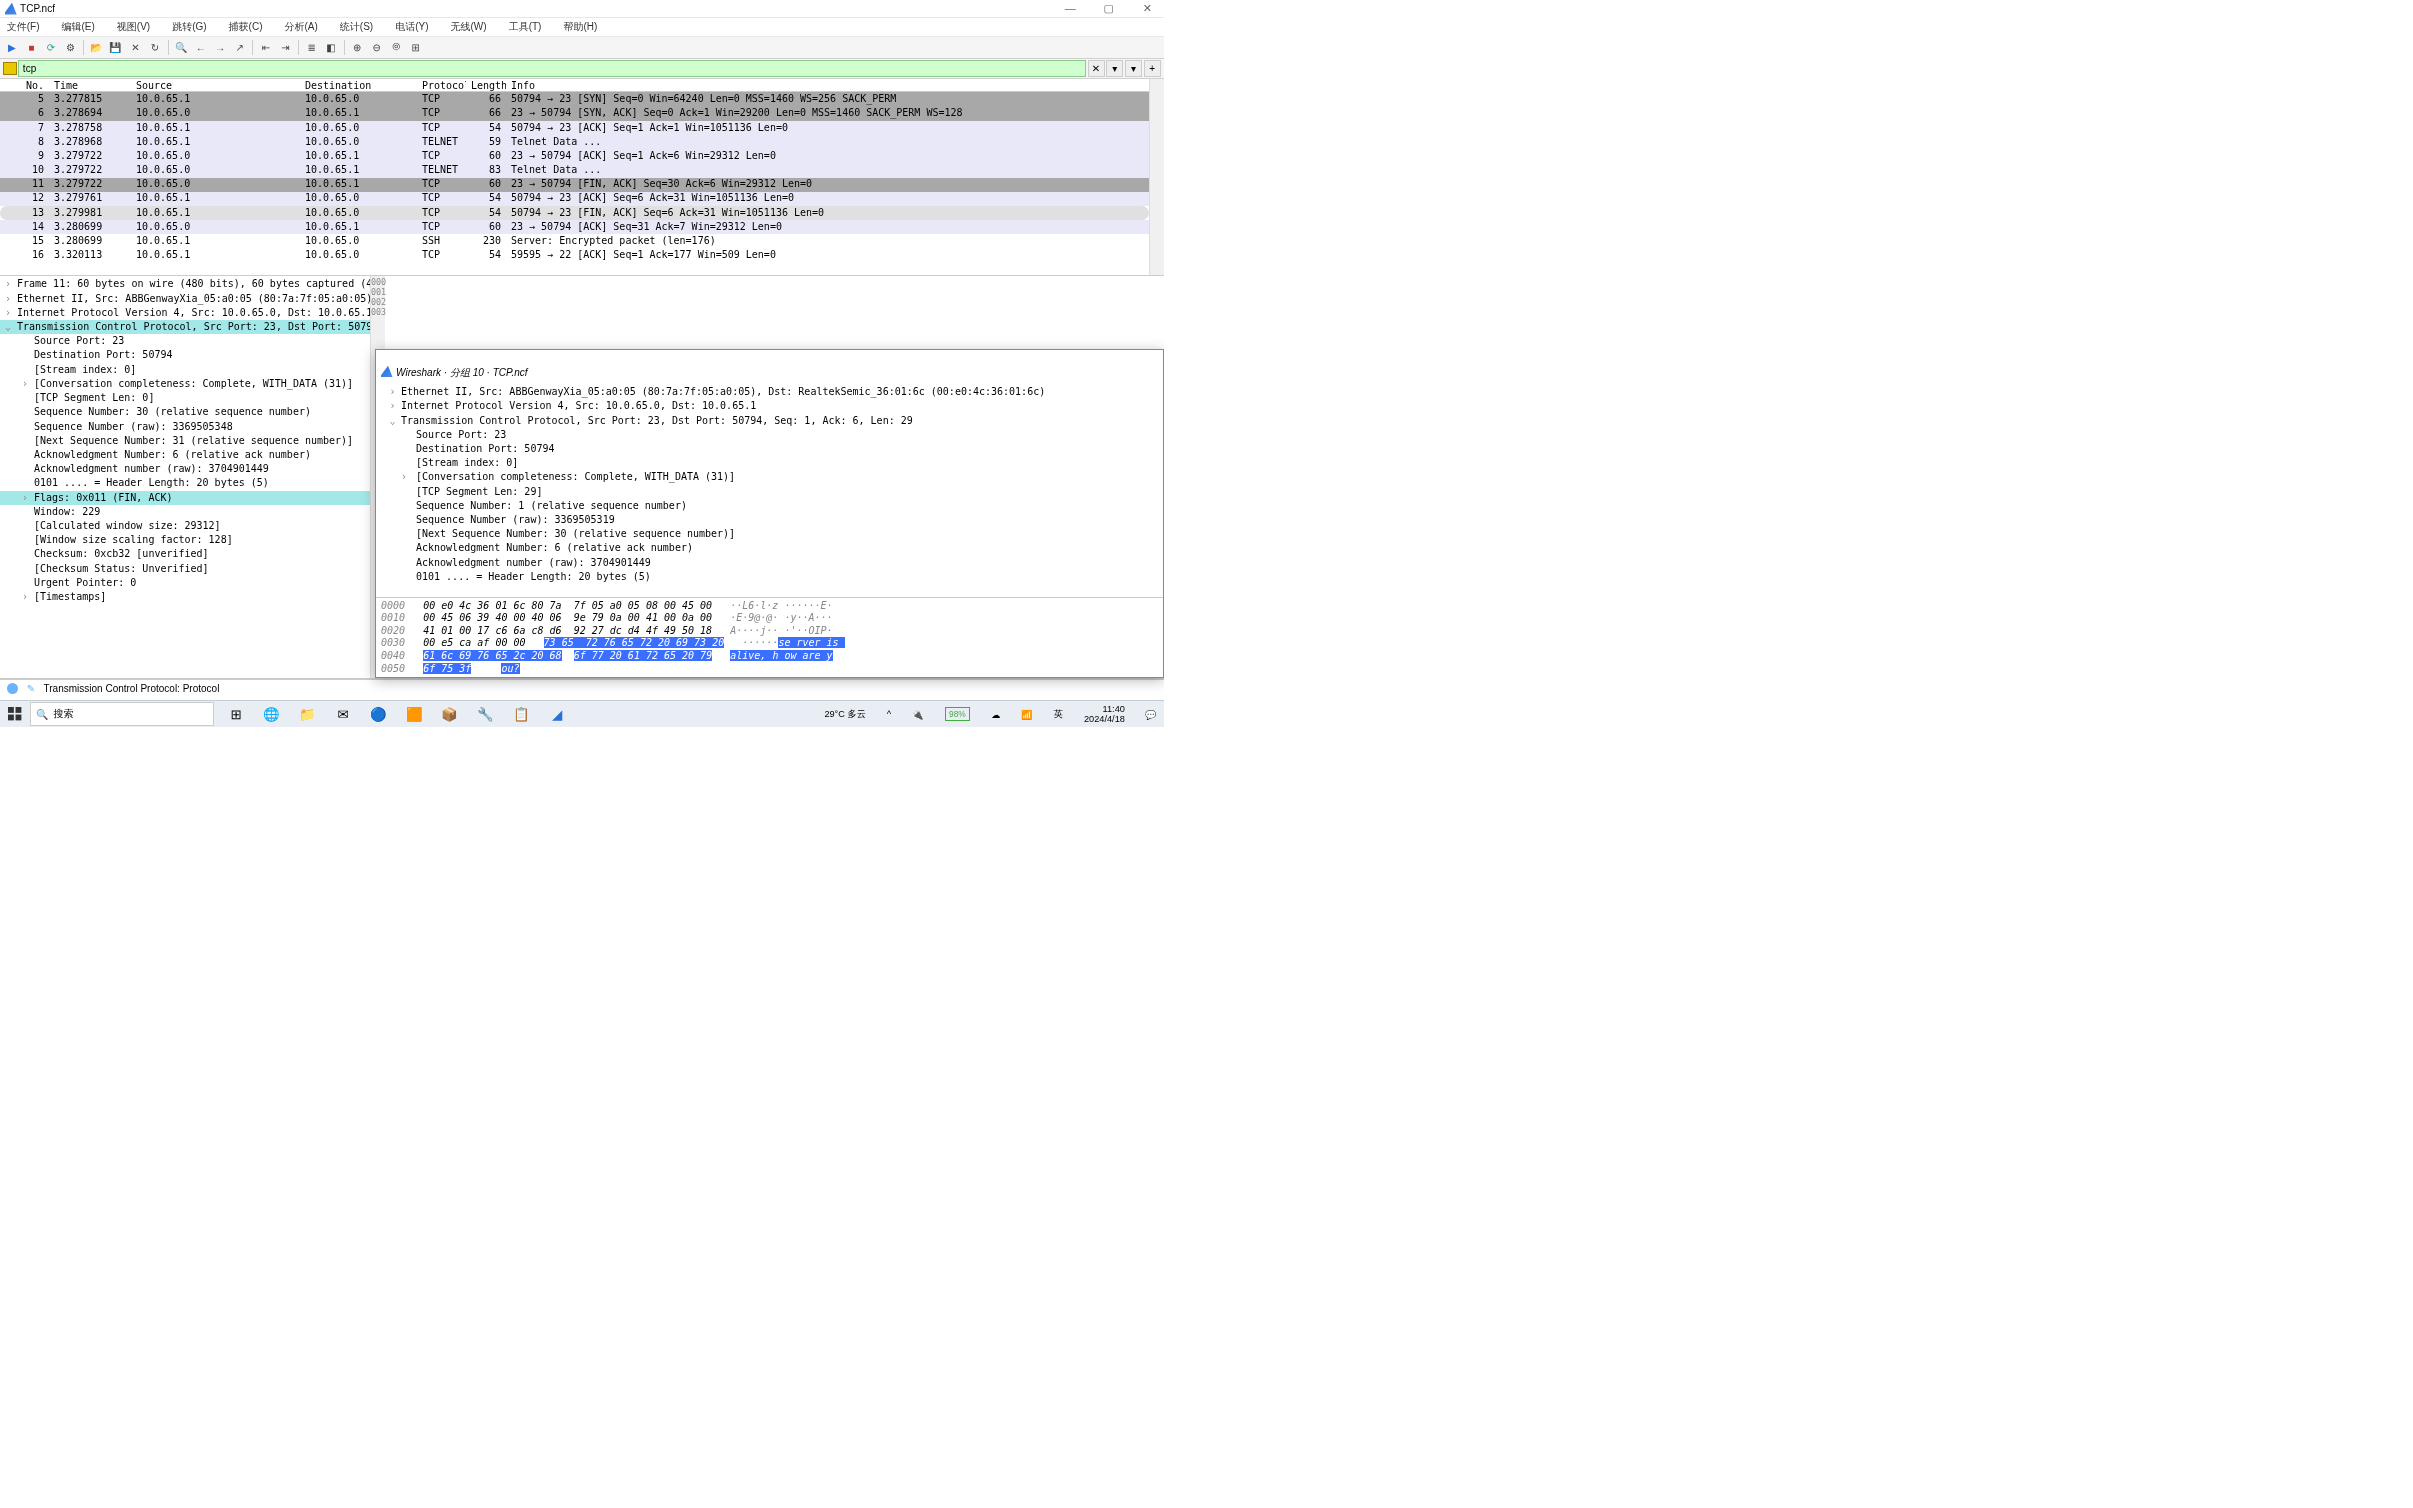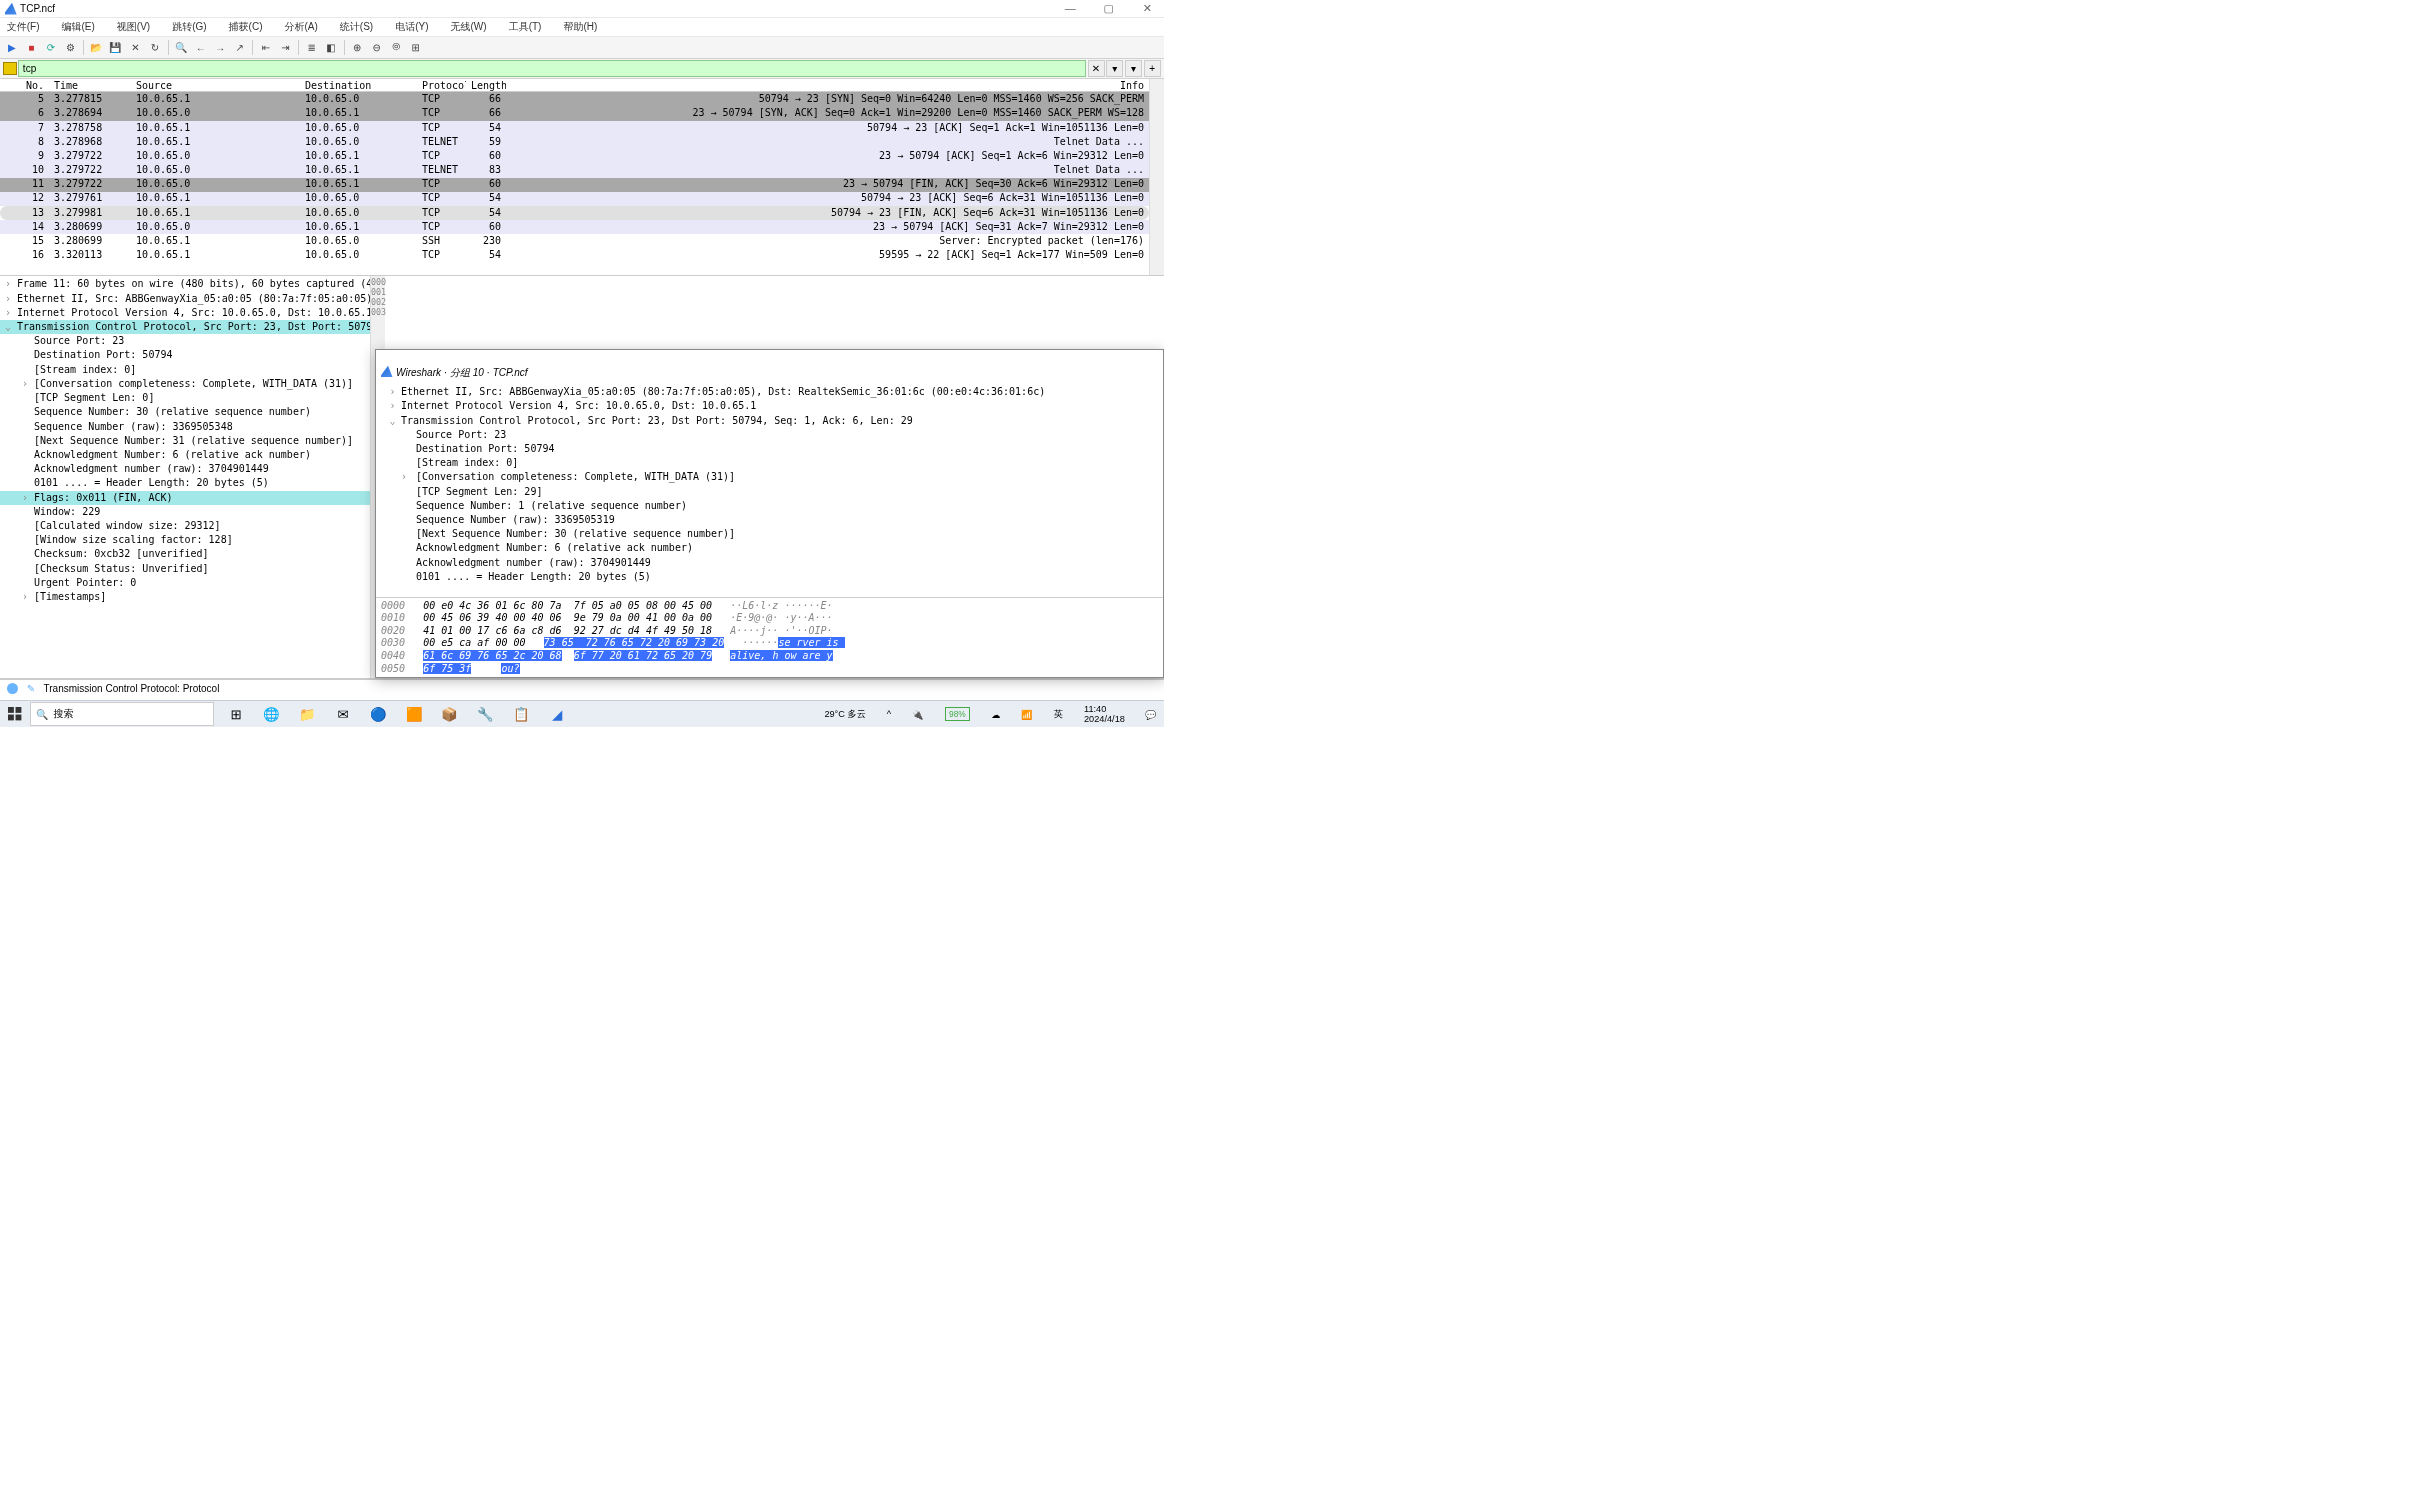--- a/index.html
+++ b/index.html
@@ -21,21 +21,21 @@
 .pkt-wrap { height: 197px; display: flex; border-bottom: 0.8px solid #ccc; }
 .pkt-list { flex: 1; overflow: auto; font-family: Consolas, monospace; font-size: 10px; }
 .pkt-head { display: flex; background: #fff; border-bottom: 0.8px solid #ccc; position: sticky; top: 0; }
 .pkt-head div, .pkt-row div { padding: 0.8px 5px; overflow: hidden; white-space: nowrap; }
 .col-no { width: 49px; text-align: right; }
 .col-time { width: 82px; }
 .col-src { width: 121px; }
 .col-dst { width: 117px; margin-left: 48px; }
 .col-proto { width: 49px; }
 .col-len { width: 40px; text-align: right; }
-.col-info { flex: 1; text-align: right; }
+.col-info { flex: 1; }
 .pkt-row { display: flex; height: 14.2px; }
 .sel-dark { background: #a8a8a8; color: #000; }
 .sel-light { background: #e0e0e0; border-radius: 7px; }
 .bg-light { background: #e8e8f8; }
 .pkt-scroll { width: 15px; background: #f0f0f0; border-left: 0.8px solid #ddd; }
 .details { display: flex; border-bottom: 0.8px solid #ccc; position: relative; height: 403px; }
 .det-left { width: 370px; overflow: auto; font-family: Consolas, monospace; font-size: 10px; padding: 1.7px 0; }
 .det-left .ln { padding: 0 3.4px 0 17px; position: relative; line-height: 14.2px; white-space: nowrap; }
 .det-left .ln.exp::before { content: '›'; position: absolute; left: 5px; color: #888; }
 .det-left .ln.expd::before { content: '⌄'; position: absolute; left: 5px; color: #888; }
@@ -60,21 +60,21 @@
 .statusbar .sico { width: 11.7px; height: 11.7px; border-radius: 50%; background: #6ab4ff; }
 .taskbar { position: absolute; left: 0; right: 0; bottom: 0; height: 27px; background: #e8eef4; border-top: 0.8px solid #c4ccd6; display: flex; align-items: center; }
 .taskbar .start { width: 30px; height: 100%; display: flex; align-items: center; justify-content: center; cursor: pointer; }
 .taskbar .start svg { width: 13.4px; height: 13.4px; }
 .taskbar .search { flex: 0 0 184px; height: 23.5px; background: #fff; border: 0.8px solid #ccc; display: flex; align-items: center; padding: 0 5px; gap: 5px; }
 .taskbar .search span:first-child { color: #666; }
 .taskbar .apps { display: flex; gap: 1.7px; margin-left: 5px; }
 .taskbar .apps .app { width: 34px; height: 23.5px; display: flex; align-items: center; justify-content: center; font-size: 13.4px; cursor: pointer; }
 .taskbar .tray { margin-left: auto; display: flex; align-items: center; gap: 21px; padding: 0 6.7px; font-size: 9.2px; }
 .taskbar .battery { border: 0.8px solid #4a4; color: #4a4; padding: 0.8px 3.4px; font-size: 8.4px; }
-.taskbar .clock { text-align: left; line-height: 10px; font-size: 9.2px; }
+.taskbar .clock { text-align: right; line-height: 10px; font-size: 9.2px; }
 </style>
 </head>
 <body>
 
 <div class="titlebar">
   <span class="shark-icon"></span>
   <span class="title">TCP.ncf</span>
   <div class="winbtns">
     <span>—</span>
     <span>▢</span>

